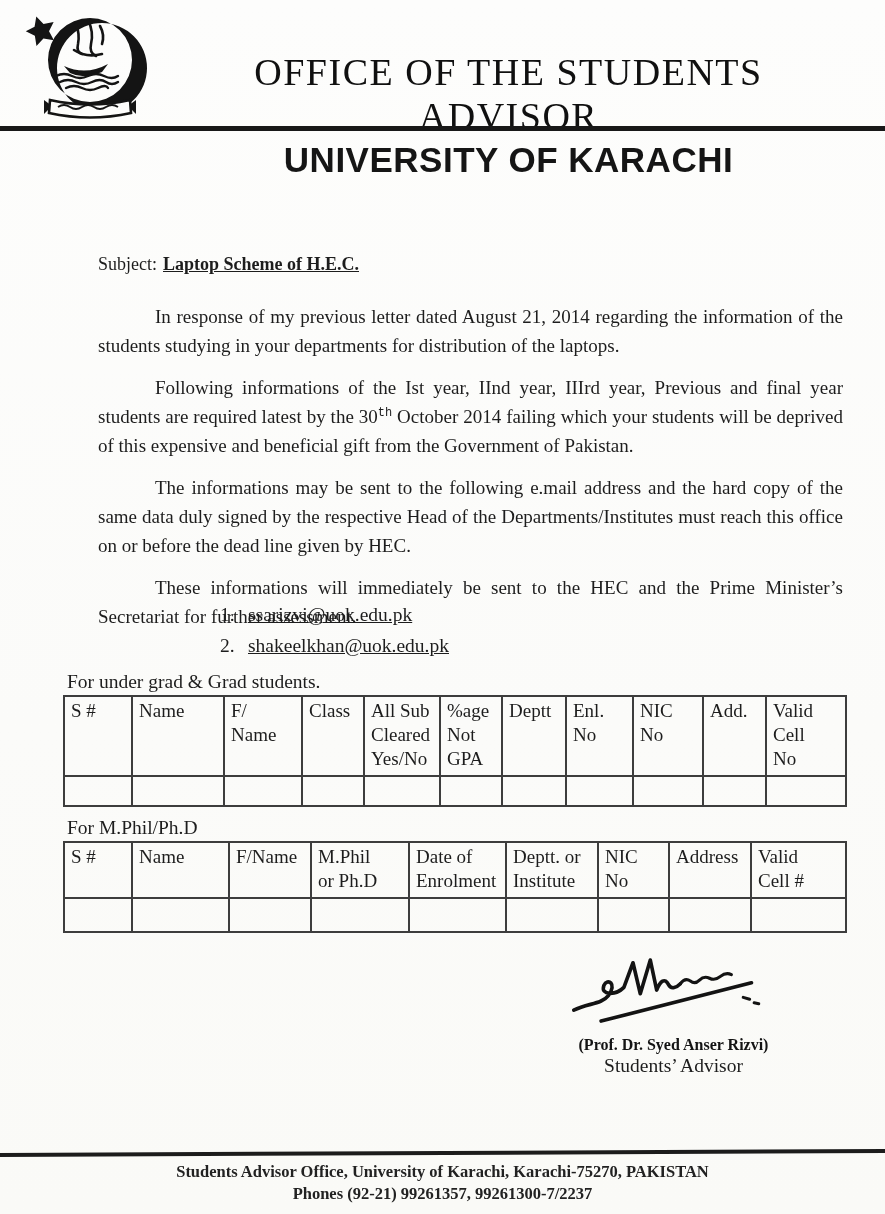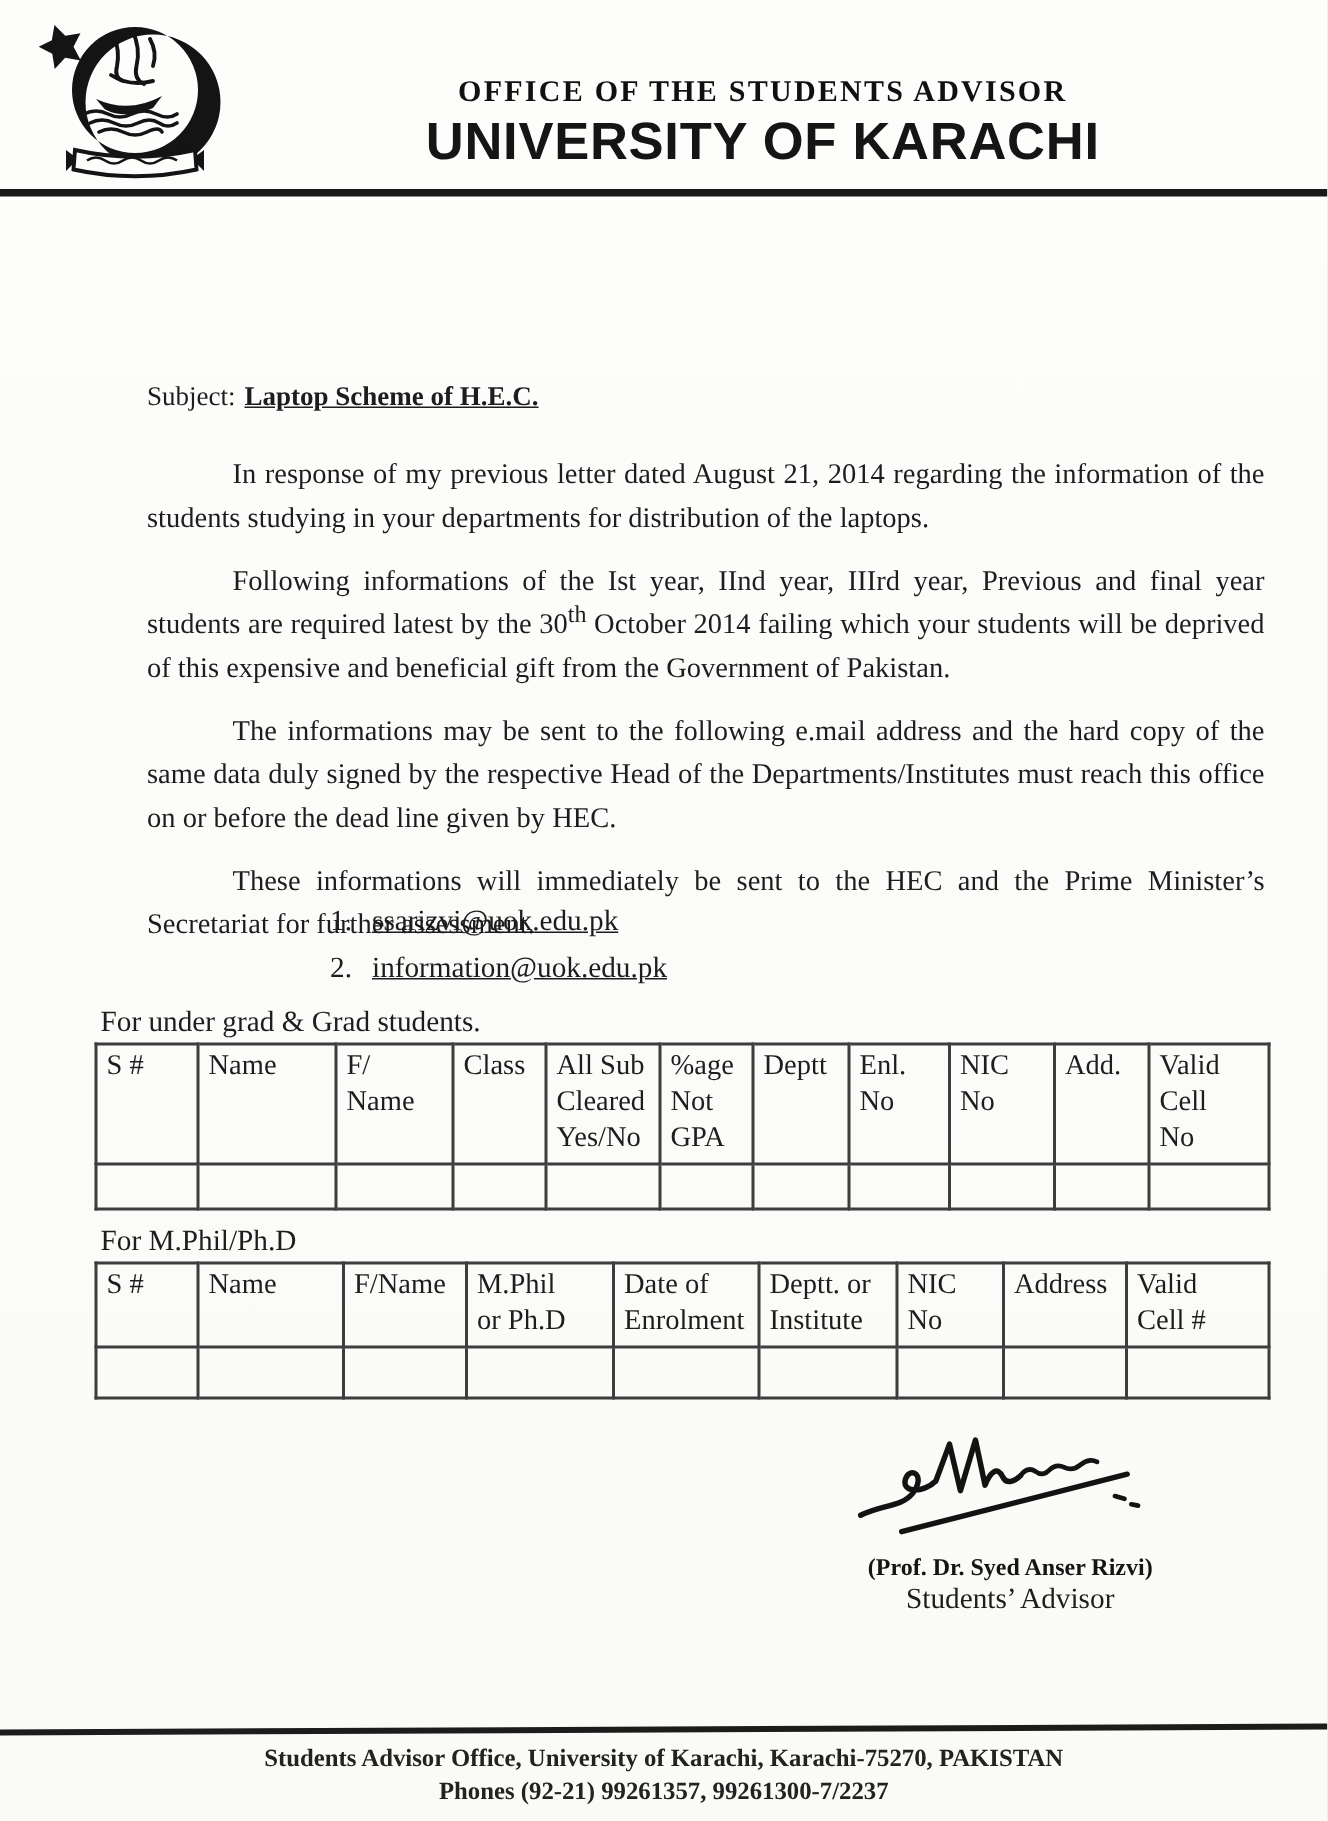--- a/index.html
+++ b/index.html
@@ -4,33 +4,33 @@
 <style>
   html,body{margin:0;padding:0;background:#e9e9e7;}
   .page{
     position:relative;width:885px;height:1214px;margin:0 auto;
     background:linear-gradient(180deg,#fdfdfc 0%,#fbfbf9 60%,#fafaf7 100%);
     font-family:"Liberation Serif", serif;color:#1d1d1d;overflow:hidden;
   }
   
   .logo{position:absolute;left:14px;top:10px;}
   .hdr{position:absolute;left:170px;right:38px;top:50px;text-align:center;}
-  .hdr-office{font-size:20px;font-weight:bold;letter-spacing:1.5px;color:#101010;}
+  .hdr-office{font-size:38px;font-weight:normal;letter-spacing:1.5px;color:#101010;}
   .hdr-univ{font-family:"Liberation Sans", sans-serif;font-size:35px;font-weight:bold;letter-spacing:.5px;color:#151515;margin-top:2px;}
   .rule-top{position:absolute;left:0;right:0;top:126px;height:5px;background:#181818;}
   
   .meta{position:absolute;left:98px;right:58px;top:175px;display:flex;justify-content:space-between;font-weight:bold;font-size:19.5px;line-height:25px;}
   .meta-right{text-align:center;min-width:200px;}
   
   .subject{position:absolute;left:98px;top:254px;font-size:18px;}
   .subject-value{font-weight:bold;text-decoration:underline;margin-left:6px;}
   
   .body{position:absolute;left:98px;top:302px;width:745px;font-size:19px;line-height:29px;text-align:justify;}
   .body p{margin:0 0 13px 0;text-indent:57px;}
-  .body sup{font-size:16px;line-height:0;}
+  .body sup{font-size:12px;line-height:0;font-family:Liberation Mono, monospace;}
   
   .emails{position:absolute;left:220px;top:599px;font-size:19.5px;line-height:31px;}
   .email-row{display:flex;}
   .email-num{width:28px;}
   .email-addr{text-decoration:underline;}
   
   .tcap{position:absolute;left:67px;font-size:19.5px;}
   .tcap1{top:671px;}
   .tcap2{top:817px;}
   table.sheet{position:absolute;left:63px;border-collapse:collapse;table-layout:fixed;width:782px;background:transparent;}
@@ -103,21 +103,21 @@
     <p>These informations will immediately be sent to the HEC and the Prime Minister’s Secretariat for further assessment.</p>
   </div>
 
   <div class="emails">
     <div class="email-row">
       <span class="email-num">1.</span>
       <span class="email-addr">ssarizvi@uok.edu.pk</span>
     </div>
     <div class="email-row">
       <span class="email-num">2.</span>
-      <span class="email-addr">information@uok.edu.pk</span>
+      <span class="email-addr">shakeelkhan@uok.edu.pk</span>
     </div>
   </div>
 
   <div class="tcap tcap1">For under grad &amp; Grad students.</div>
   <table class="sheet table1">
     <colgroup>
       <col style="width:68px">
         <col style="width:92px">
         <col style="width:78px">
         <col style="width:62px">

